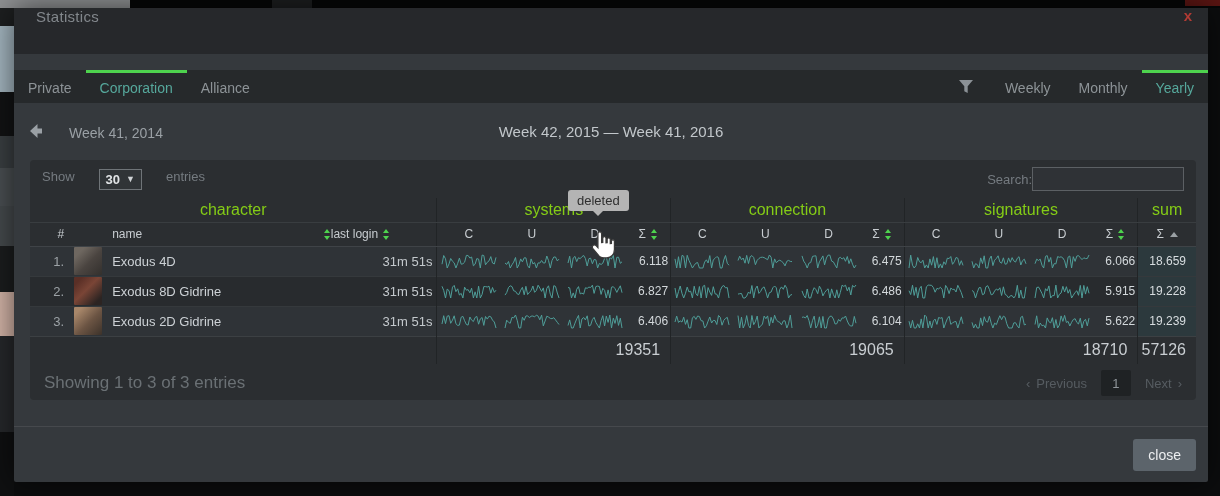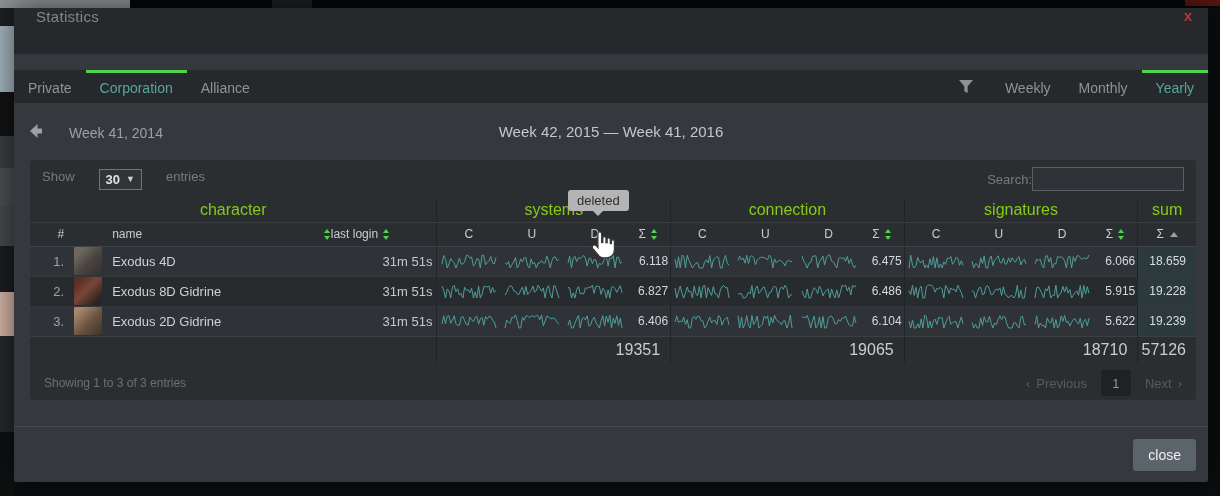--- a/index.html
+++ b/index.html
@@ -88,21 +88,21 @@
   .av2{background:linear-gradient(135deg,#5a2f26 15%,#7a4536 45%,#2c2422 85%)}
   .av3{background:linear-gradient(135deg,#a8876a 15%,#6b5443 55%,#3c322a)}
   .spark-cell{text-align:center}
   .spark{display:inline-block;vertical-align:middle}
   .num{text-align:right;padding-right:2px;color:#d3d8db}
   .sum-cell{background:#2c393d;text-align:right;padding-right:10px;color:#d8dde0;font-size:12px}
   .totals-row{height:28px;background:var(--panel)}
   .totals-row td{border-top:1px solid #3c4043;font-size:16px}
   .total-num{text-align:right;padding-right:10px;color:#c9ced2}
   .info-row{height:38px;display:flex;align-items:center;justify-content:space-between;padding:0 14px}
-  .info-text{color:#6a7074;font-size:12px}
+  .info-text{color:#6a7074;font-size:17px}
   .paging{display:flex;align-items:center;gap:14px;color:#565c61;font-size:13px}
   .page-btn{cursor:default;display:flex;align-items:center;gap:6px}
   .page-num{background:#1f2224;color:#8f959a;min-width:30px;height:26px;display:flex;
     align-items:center;justify-content:center;border-radius:2px;cursor:pointer}
 
   
   .modal-footer{position:absolute;left:0;right:0;bottom:0;height:56px;border-top:1px solid #46494d;
     display:flex;align-items:center;justify-content:flex-end;padding:0 12px}
   .close-btn{background:#5c646b;color:#eceef0;font-size:14px;padding:8px 15px;border:none;
     border-radius:3px;cursor:pointer;font-family:"Liberation Sans",sans-serif}

